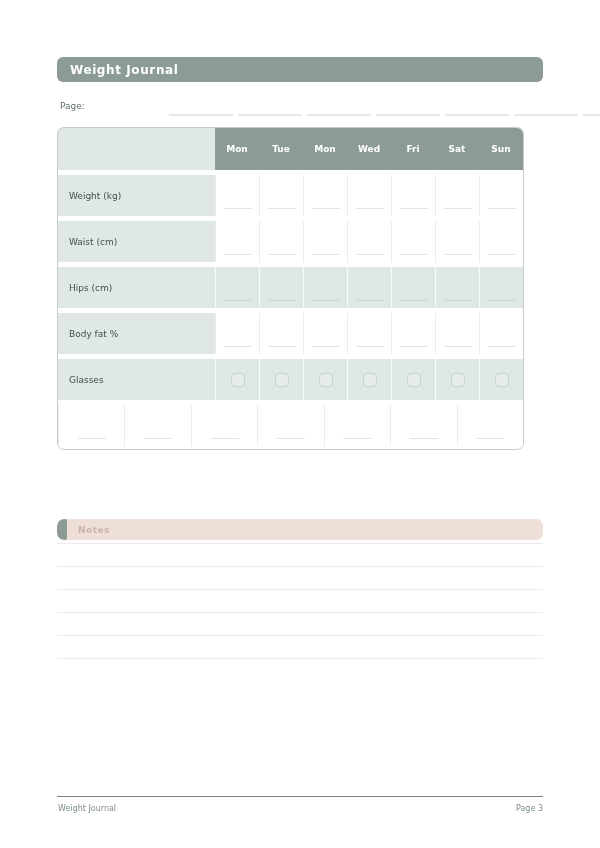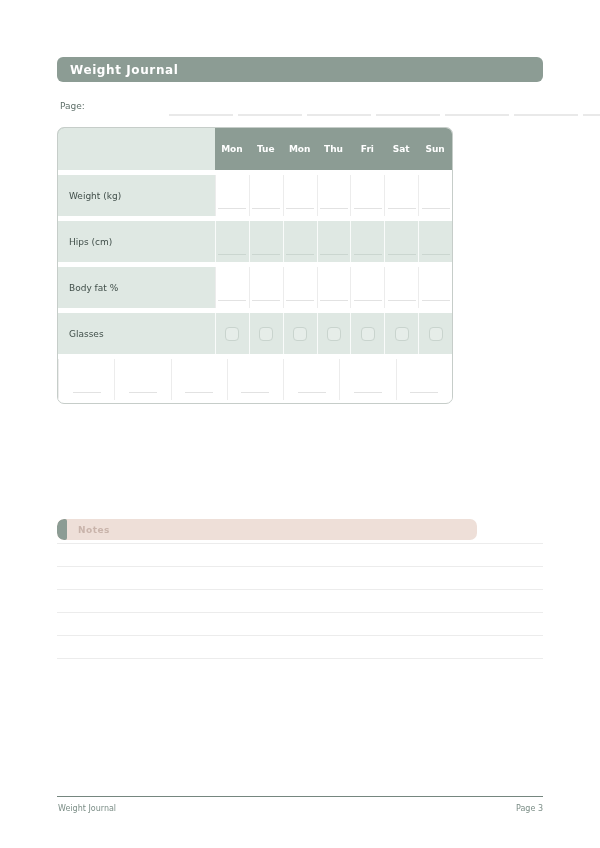--- a/index.html
+++ b/index.html
@@ -26,21 +26,21 @@
   
   .date-label { position: absolute; left: 60px; top: 101px; font-size: 9px; color: #5f706a; }
   .date-lines {
     position: absolute; left: 169px; top: 114px; width: 431px; height: 2px;
     display: flex; gap: 5px; overflow: hidden;
   }
   .date-line { flex: 0 0 64px; height: 2px; background: #e9e9e9; }
 
   
   .journal-table {
-    position: absolute; left: 57px; top: 127px; width: 396px;
+    position: absolute; left: 57px; top: 127px; width: 467px;
     border: 1px solid #c6cdc9; border-radius: 7px; overflow: hidden;
     background: #ffffff; box-sizing: border-box; padding-bottom: 3px;
   }
   .t-header { display: flex; height: 42px; background: var(--sage); }
   .t-header .corner-cell { width: 157px; background: var(--tint); }
   .t-header .day-cell {
     flex: 1; display: flex; align-items: center; justify-content: center;
     color: #ffffff; font-size: 9px; font-weight: bold;
   }
   .t-row { display: flex; height: 41px; margin-top: 5px; }
@@ -59,21 +59,21 @@
   .white  .entry-underline { background: #e2e2e2; }
   .tinted .entry-underline { background: #cbd6d0; }
   .checkbox {
     position: absolute; left: 50%; top: 50%; transform: translate(-50%,-50%);
     width: 14px; height: 14px; border: 1px solid #c9d4ce; border-radius: 4px;
     background: #e6ede9; box-sizing: border-box;
   }
 
   
   .notes-bar {
-    position: absolute; left: 57px; top: 519px; width: 420px; height: 21px;
+    position: absolute; left: 57px; top: 519px; width: 486px; height: 21px;
     background: var(--notes-bg); border-radius: 7px; overflow: hidden;
   }
   .notes-accent {
     position: absolute; left: 0; top: 0; width: 10px; height: 100%;
     background: var(--sage); border-radius: 7px 2px 2px 7px;
   }
   .notes-label {
     position: absolute; left: 21px; top: 50%; transform: translateY(-50%);
     font-size: 9px; font-weight: bold; letter-spacing: 0.5px; color: var(--notes-text);
   }
@@ -104,27 +104,51 @@
       <div class="date-line"></div>
       <div class="date-line"></div>
     </div>
 
   <div class="journal-table">
     <div class="t-header">
       <div class="corner-cell"></div>
     <div class="day-cell">Mon</div>
         <div class="day-cell">Tue</div>
         <div class="day-cell">Mon</div>
-        <div class="day-cell">Thu</div>
+        <div class="day-cell">Wed</div>
         <div class="day-cell">Fri</div>
         <div class="day-cell">Sat</div>
         <div class="day-cell">Sun</div>
       </div>
   <div class="t-row white">
         <div class="label-cell">Weight (kg)</div>
+        <div class="entry-cell">
+          <div class="entry-underline"></div>
+        </div>
+        <div class="entry-cell">
+          <div class="entry-underline"></div>
+        </div>
+        <div class="entry-cell">
+          <div class="entry-underline"></div>
+        </div>
+        <div class="entry-cell">
+          <div class="entry-underline"></div>
+        </div>
+        <div class="entry-cell">
+          <div class="entry-underline"></div>
+        </div>
+        <div class="entry-cell">
+          <div class="entry-underline"></div>
+        </div>
+        <div class="entry-cell">
+          <div class="entry-underline"></div>
+        </div>
+      </div>
+      <div class="t-row white">
+        <div class="label-cell">Waist (cm)</div>
         <div class="entry-cell">
           <div class="entry-underline"></div>
         </div>
         <div class="entry-cell">
           <div class="entry-underline"></div>
         </div>
         <div class="entry-cell">
           <div class="entry-underline"></div>
         </div>
         <div class="entry-cell">

